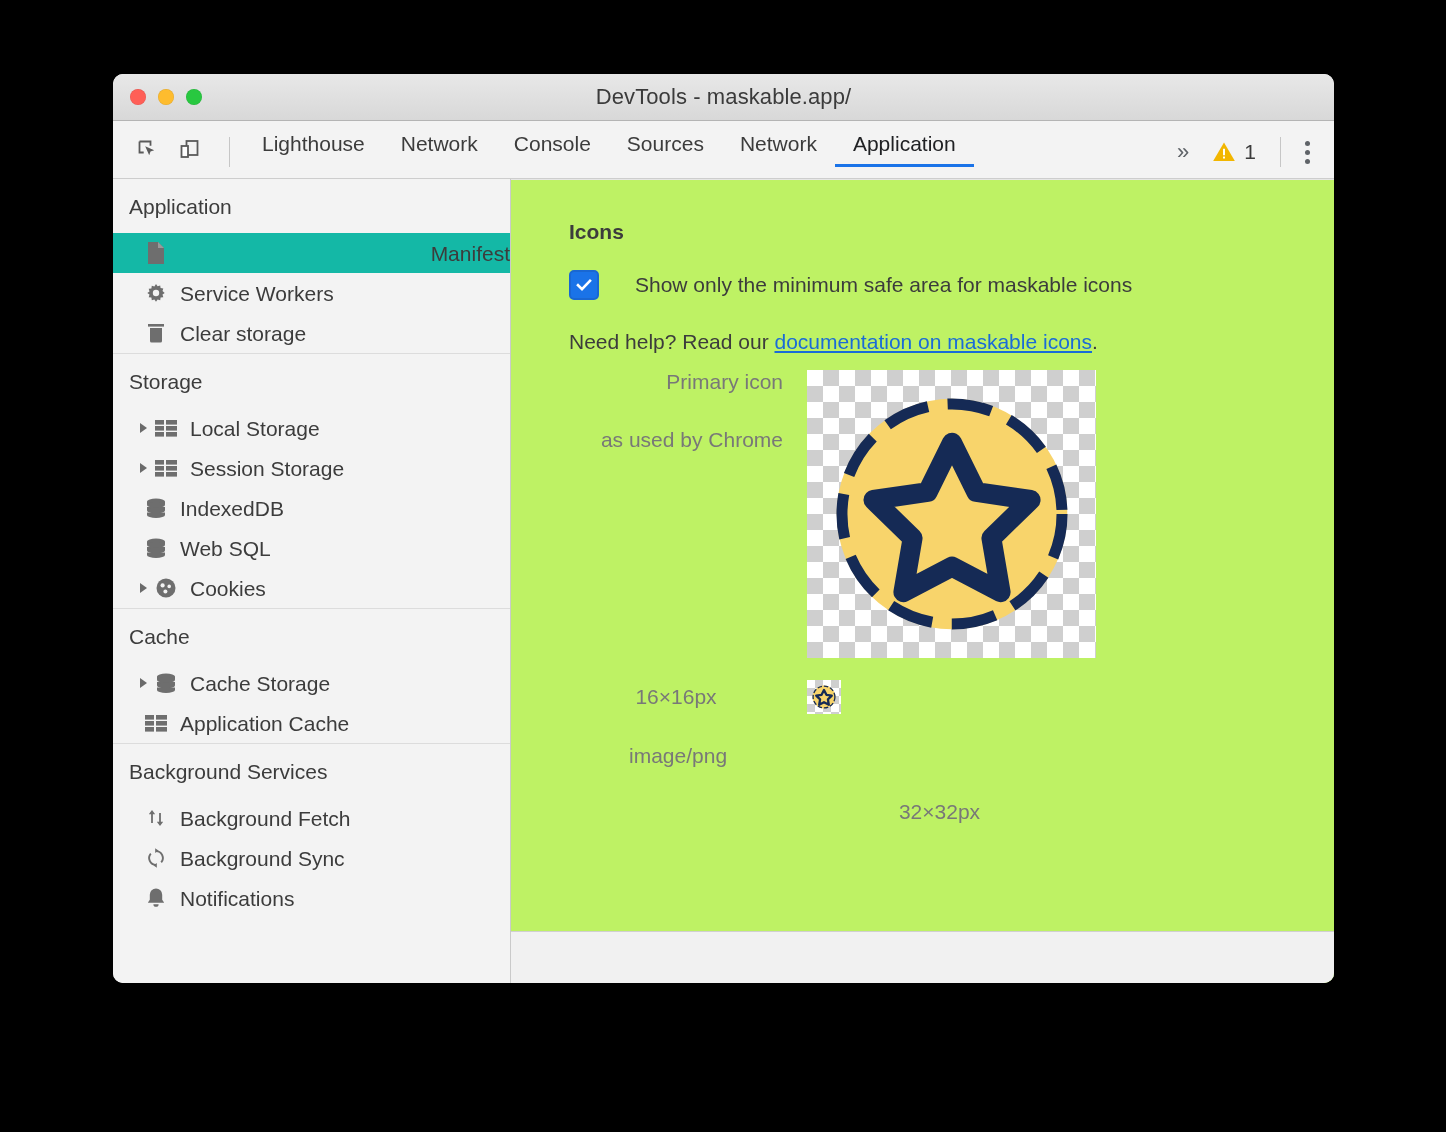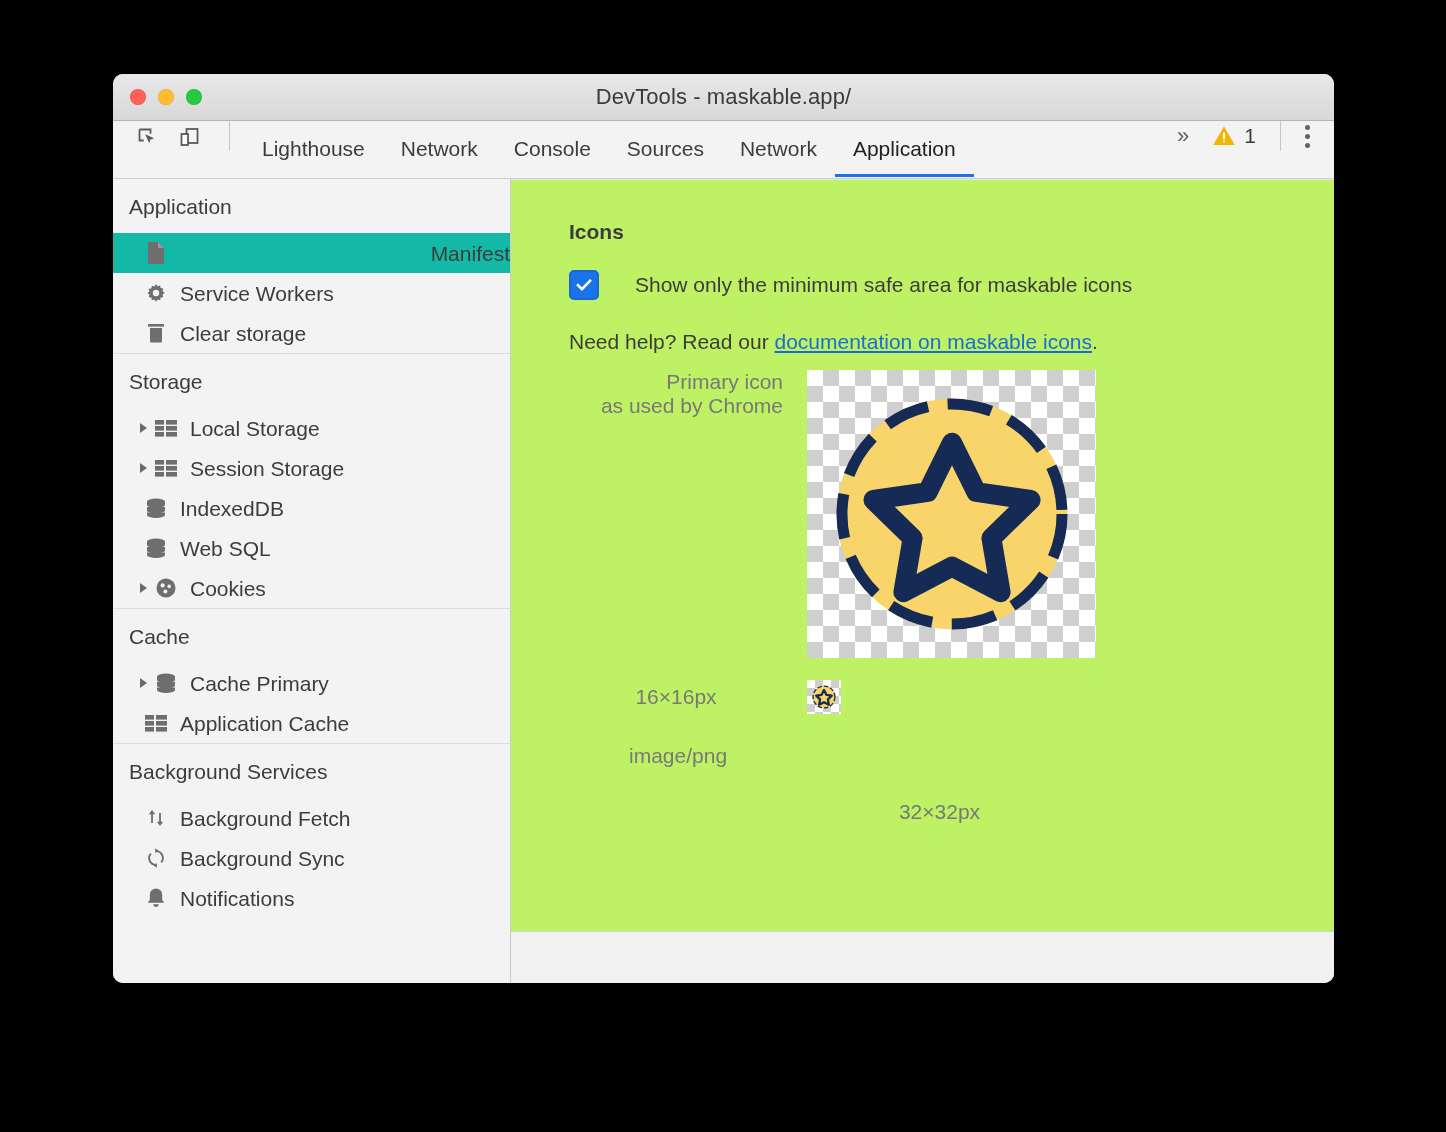--- a/index.html
+++ b/index.html
@@ -38,22 +38,22 @@
   #window-title {
     width:100%; text-align:center;
     font-size:22px; color:#3b3b3b; letter-spacing:.1px;
   }
 
   
   #tabbar {
     height: 58px;
     background: #f3f3f3;
     border-bottom: 1px solid #cdcdcd;
-    display:flex; align-items:flex-start;
-    padding: 0 14px 1px 18px;
+    display:flex; align-items:flex-end;
+    padding: 0 14px 11px 18px;
   }
   .tb-icon {
     width:34px; height:34px;
     display:flex; align-items:center; justify-content:center;
     color:#5a5a5a;
     margin-right: 8px;
   }
   .tb-sep { width:1px; height:30px; background:#c6c6c6; margin:0 14px; }
   .tabs { display:flex; align-items:stretch; height:100%; }
   .tab {
@@ -143,21 +143,21 @@
   .help-row a { color:#1a6bd8; text-decoration:underline; }
 
   
   .icon-row { display:flex; align-items:flex-start; margin-bottom:0; }
   .icon-label-col {
     width: 238px; text-align:right;
     padding-right: 24px;
     font-size:21px; color:#787878;
     flex: 0 0 238px;
   }
-  .icon-label-col .l2 { }
+  .icon-label-col .l2 { margin-top: 34px; }
 
   .checker {
     background-image:
       linear-gradient(45deg,#cfcfcf 25%,transparent 25%,transparent 75%,#cfcfcf 75%),
       linear-gradient(45deg,#cfcfcf 25%,transparent 25%,transparent 75%,#cfcfcf 75%);
     background-color:#fff;
   }
   .checker.big { width:289px; height:288px; background-size:32px 32px; background-position:0 0,16px 16px; }
   .checker.s16 { width:34px; height:34px; background-size:16px 16px; background-position:0 0,8px 8px; }
   .checker.s32 { width:63px; height:62px; background-size:16px 16px; background-position:0 0,8px 8px; }
@@ -347,21 +347,21 @@
             <svg width="24" height="24" viewBox="0 0 24 24">
                 <ellipse cx="12" cy="5.5" rx="9" ry="3" fill="#6e6e6e"></ellipse>
                 <rect x="3" y="5.5" width="18" height="3.4" fill="#6e6e6e"></rect>
                 <ellipse cx="12" cy="9" rx="9" ry="3" fill="#6e6e6e"></ellipse>
                 <rect x="3" y="11" width="18" height="3.4" fill="#6e6e6e"></rect>
                 <ellipse cx="12" cy="14.5" rx="9" ry="3" fill="#6e6e6e"></ellipse>
                 <rect x="3" y="16.5" width="18" height="2.6" fill="#6e6e6e"></rect>
                 <ellipse cx="12" cy="19" rx="9" ry="3" fill="#6e6e6e"></ellipse>
               </svg>
           </span>
-          <span class="lbl">Cache Primary</span>
+          <span class="lbl">Cache Storage</span>
         </div>
         <div class="sb-item">
           <span class="ico">
             <svg width="24" height="20" viewBox="0 0 24 20">
                 <rect x="1" y="2" width="9" height="4.6" fill="#6e6e6e"></rect>
                 <rect x="12" y="2" width="11" height="4.6" fill="#6e6e6e"></rect>
                 <rect x="1" y="8" width="9" height="4.6" fill="#6e6e6e"></rect>
                 <rect x="12" y="8" width="11" height="4.6" fill="#6e6e6e"></rect>
                 <rect x="1" y="14" width="9" height="4.6" fill="#6e6e6e"></rect>
                 <rect x="12" y="14" width="11" height="4.6" fill="#6e6e6e"></rect>

